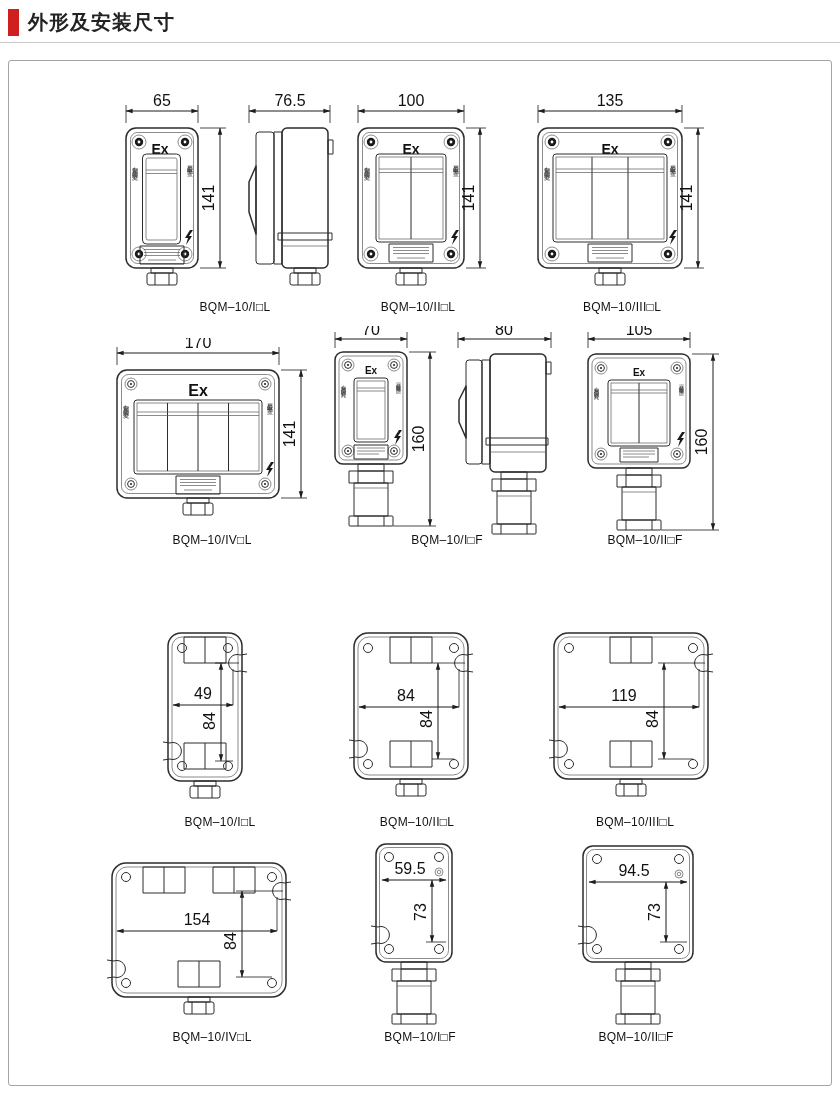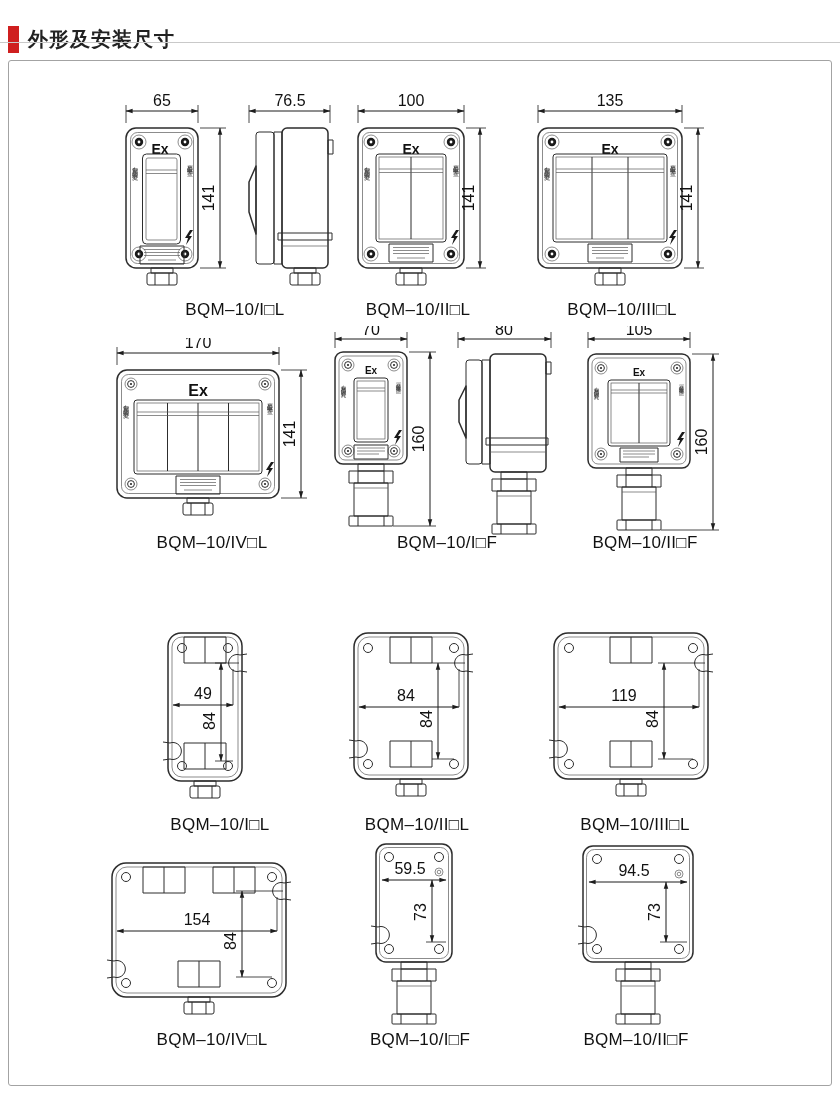--- a/index.html
+++ b/index.html
@@ -1,23 +1,23 @@
 <!DOCTYPE html>
 <html><head>
 <meta charset="utf-8">
 <style>
   html,body{margin:0;padding:0;background:#fff;}
   body{width:840px;height:1095px;position:relative;font-family:"Liberation Sans","DejaVu Sans",sans-serif;}
-  .titlebar{position:absolute;top:26px;left:8px;display:flex;align-items:center;}
+  .titlebar{position:absolute;top:9px;left:8px;display:flex;align-items:center;}
   .accent{width:11px;height:27px;background:#cf1f1f;margin-right:9px;}
   .title{font-size:20px;font-weight:700;color:#222;letter-spacing:1px;}
   .rule{position:absolute;top:42px;left:0;width:840px;border-top:1px solid #c9c9c9;}
   .panel{position:absolute;left:8px;top:60px;width:822px;height:1024px;border:1px solid #a3a3a3;border-radius:3px;background:#fff;}
   .fig{position:absolute;}
-  .mlabel{position:absolute;transform:translateX(-50%);font-size:17px;color:#111;white-space:nowrap;letter-spacing:.3px;}
+  .mlabel{position:absolute;transform:translateX(-50%);font-size:12px;color:#111;white-space:nowrap;letter-spacing:.3px;}
   svg text{font-family:"Liberation Sans","DejaVu Sans",sans-serif;}
   .ln{fill:none;stroke:#2d2d2d;stroke-width:1.5;stroke-linejoin:round;}
   .l2{fill:none;stroke:#2d2d2d;stroke-width:1;stroke-linejoin:round;}
   .th{fill:none;stroke:#5a5a5a;stroke-width:.7;}
   .dim{stroke:#1d1d1d;stroke-width:1;}
   .ext{stroke:#1d1d1d;stroke-width:.8;}
   .dt{font-size:16px;fill:#111;}
   .ex{font-size:14px;font-weight:700;fill:#111;}
   .exs{font-size:10px;font-weight:700;fill:#111;}
   .vt{font-size:6px;fill:#444;writing-mode:vertical-rl;text-orientation:upright;letter-spacing:1px;}

